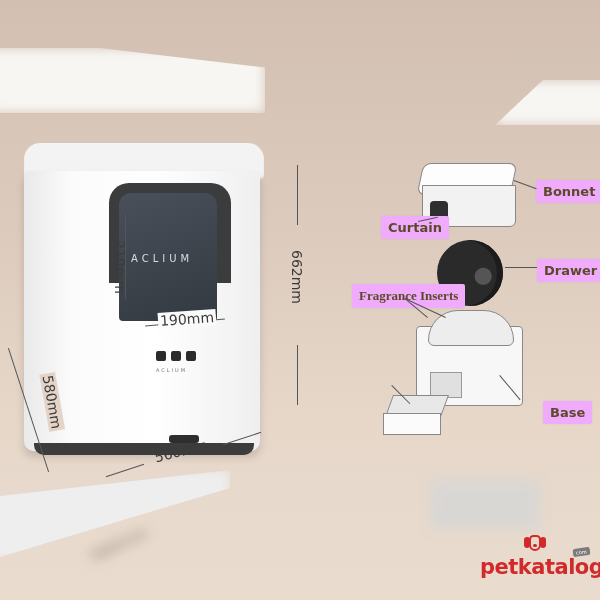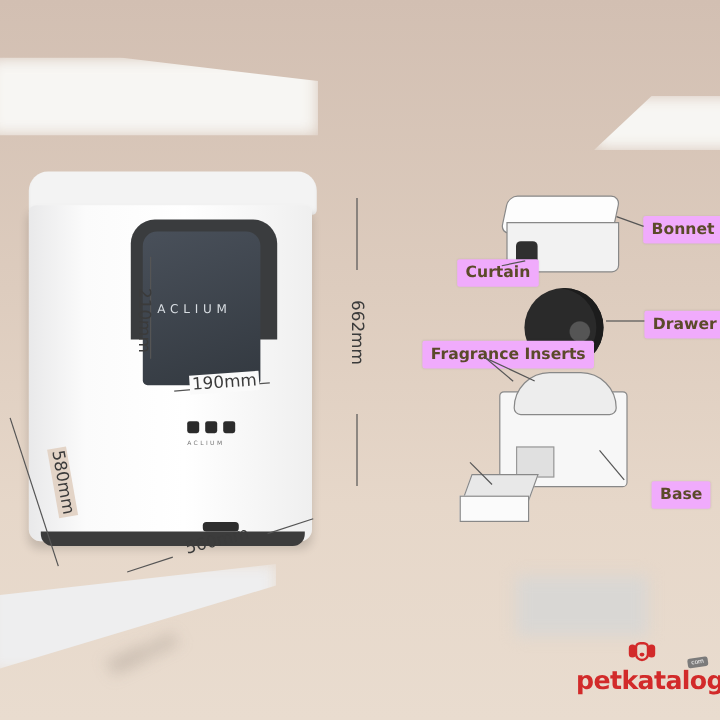--- a/index.html
+++ b/index.html
@@ -77,21 +77,21 @@
 
   <div class="label-tag" style="left:536px;top:180px;">Bonnet</div>
   <div class="leader" style="left:514px;top:180px;width:24px;transform:rotate(20deg);"></div>
 
   <div class="label-tag" style="left:381px;top:216px;">Curtain</div>
   <div class="leader" style="left:418px;top:221px;width:20px;transform:rotate(-12deg);"></div>
 
   <div class="label-tag" style="left:537px;top:259px;">Drawer</div>
   <div class="leader" style="left:505px;top:267px;width:32px;"></div>
 
-  <div class="label-tag" style="left:352px;top:284px;">Fragrance Inserts</div>
+  <div class="label-tag" style="left:352px;top:284px;font-family:Liberation Serif, serif;">Fragrance Inserts</div>
   <div class="leader" style="left:405px;top:298px;width:30px;transform:rotate(40deg);"></div>
   <div class="leader" style="left:405px;top:298px;width:45px;transform:rotate(25deg);"></div>
 
   <div class="leader" style="left:392px;top:385px;width:26px;transform:rotate(45deg);"></div>
 
   <div class="label-tag" style="left:521px;top:401px;margin-left:22px;">Base</div>
   <div class="leader" style="left:500px;top:375px;width:32px;transform:rotate(50deg);"></div>
 
   <div style="position:absolute;right:10px;bottom:10px;width:110px;height:55px;">
     <div style="position:absolute;left:44px;top:0;width:22px;height:20px;">

